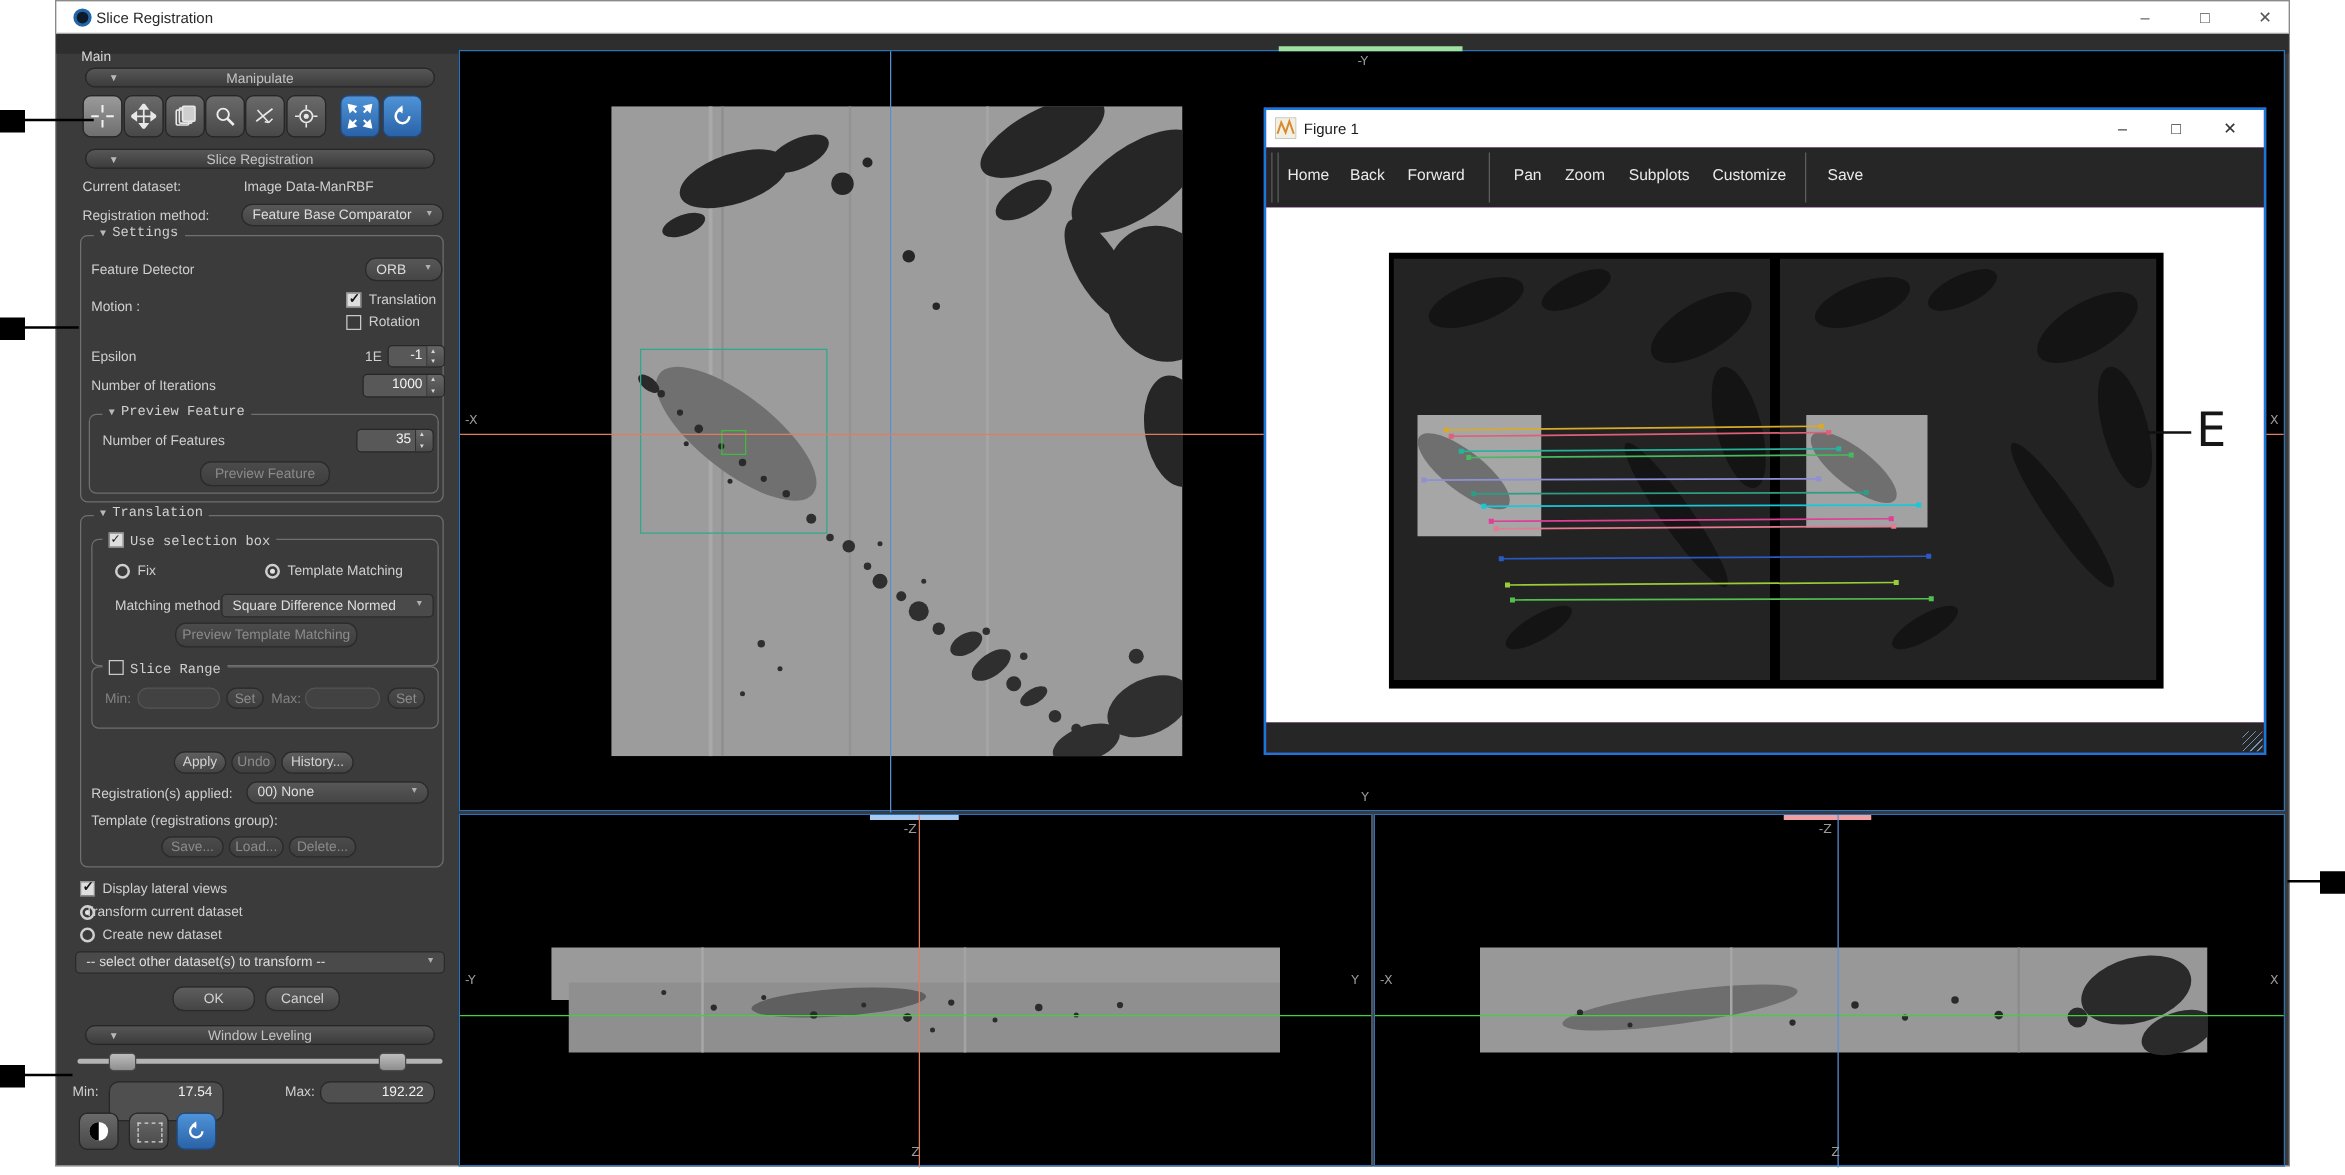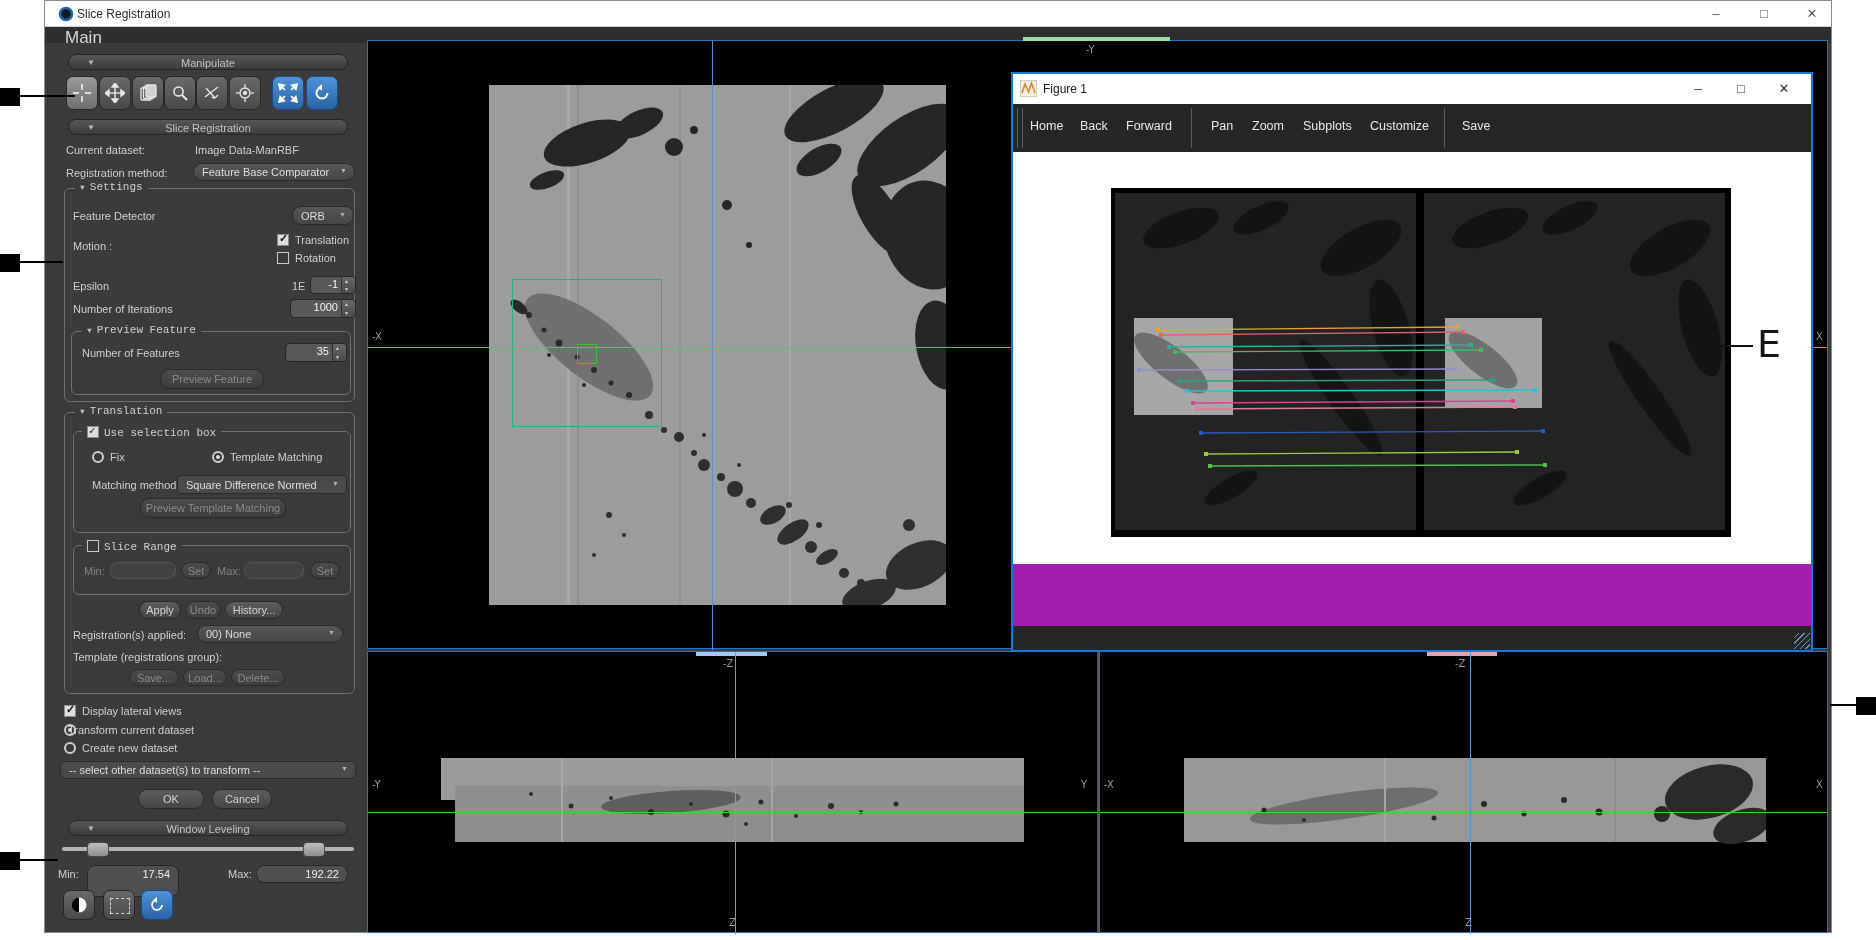--- a/index.html
+++ b/index.html
@@ -5,21 +5,21 @@
   html,body{margin:0;padding:0;background:#fff;}
   body{font-family:"Liberation Sans",sans-serif;}
   #root{position:relative;width:1876px;height:940px;background:#ffffff;overflow:hidden;}
   .abs{position:absolute;}
   
   .app{position:absolute;left:44px;top:0;width:1788px;height:933px;background:#3b3b3b;border:1px solid #8a8a8a;box-sizing:border-box;}
   .titlebar{position:absolute;left:0;top:0;width:100%;height:26px;background:#ffffff;border-bottom:1px solid #d0d0d0;box-sizing:border-box;}
   .titlebar .title{position:absolute;left:32px;top:6px;font-size:12px;color:#2a2a2a;}
   .winbtn{position:absolute;top:3px;width:26px;height:19px;color:#555;font-size:13px;text-align:center;line-height:19px;}
   .menubar{position:absolute;left:0;top:26px;width:100%;height:16px;background:#2e2e2e;}
-  .menubar .menu{position:absolute;left:20px;top:1px;font-size:17px;color:#d8d8d8;}
+  .menubar .menu{position:absolute;left:20px;top:13px;font-size:11px;color:#d8d8d8;}
   
   .sb-label{position:absolute;font-size:11px;color:#cfcfcf;white-space:nowrap;}
   .sb-label.dim{color:#828282;}
   .hdrbar{position:absolute;height:16px;background:linear-gradient(#565656,#3c3c3c);border:1px solid #262626;border-radius:9px;color:#c3c3c3;font-size:11px;text-align:center;line-height:16px;box-sizing:border-box;}
   .hdrbar .tri{position:absolute;left:18px;top:0;font-size:8px;color:#b9b9b9;}
   .fieldset{position:absolute;border:1px solid #6f6f6f;border-radius:6px;box-sizing:border-box;}
   .legend{position:absolute;top:-8px;background:#3b3b3b;padding:0 5px;font-size:11px;color:#cfcfcf;white-space:nowrap;font-family:Liberation Mono, monospace;}
   .legend .tri{font-size:8px;color:#b9b9b9;margin-right:5px;}
   .btn{position:absolute;background:linear-gradient(#5e5e5e,#444444);border:1px solid #2a2a2a;border-radius:9px;color:#d2d2d2;font-size:11px;text-align:center;box-sizing:border-box;}
   .btn.disabled{color:#8b8b8b;background:linear-gradient(#4b4b4b,#3e3e3e);}
@@ -38,21 +38,21 @@
   .radio.selected::after{content:"";position:absolute;left:2px;top:2px;width:4px;height:4px;border-radius:50%;background:#e2e2e2;}
   .toolbtn{position:absolute;width:32px;height:34px;background:linear-gradient(#6a6a6a,#484848);border:1px solid #262626;border-radius:7px;box-sizing:border-box;}
   .toolbtn.active{background:linear-gradient(#9a9a9a,#6f6f6f);}
   .toolbtn.blue{background:linear-gradient(#4f93d8,#2a62a6);border-color:#1c4a82;}
   .toolbtn svg{position:absolute;left:50%;top:50%;transform:translate(-50%,-50%);}
   
   .viewer{position:absolute;background:#000;border:1px solid #2b72b8;box-sizing:border-box;}
   .viewer-label{position:absolute;color:#9b9b9b;font-size:10px;font-family:"DejaVu Sans",sans-serif;white-space:nowrap;z-index:5;}
   .xline{position:absolute;z-index:4;}
   
-  .figwin{position:absolute;left:1011px;top:72px;width:802px;height:580px;border:2px solid #1479d7;box-sizing:border-box;background:#a21caf;z-index:50;}
+  .figwin{position:absolute;left:1011px;top:86px;width:802px;height:518px;border:2px solid #1479d7;box-sizing:border-box;background:#a21caf;z-index:50;}
   .figtitle{position:absolute;left:0;top:0;right:0;height:30px;background:#ffffff;}
   .figtitle .t{position:absolute;left:30px;top:8px;font-size:12px;color:#1a1a1a;}
   .figbtn{position:absolute;top:4px;width:30px;height:22px;text-align:center;line-height:22px;font-size:13px;color:#333;}
   .figtoolbar{position:absolute;left:0;top:30px;right:0;height:48px;background:#262626;}
   .figtool{position:absolute;top:15px;font-size:12.5px;color:#eaeaea;}
   .figsep{position:absolute;top:4px;width:1px;height:40px;background:#5d5d5d;}
   .figgrip{position:absolute;left:4px;top:4px;width:4px;height:40px;border-left:1px solid #5d5d5d;border-right:1px solid #5d5d5d;}
   .figcanvas{position:absolute;left:0;top:78px;right:0;height:412px;background:#ffffff;}
   .figstatus{position:absolute;left:0;bottom:0;right:0;height:24px;background:#262626;}
   .figresize{position:absolute;right:1px;bottom:1px;width:16px;height:16px;background:repeating-linear-gradient(135deg,transparent 0 3px,#6f95ba 3px 4px);}
@@ -248,21 +248,21 @@
         <span class="sb-label" style="left:156px;top:19px">Template Matching</span>
 
         <span class="sb-label" style="left:18px;top:47px">Matching method</span>
         <div class="combo" style="left:103px;top:43px;width:170px;height:19px;line-height:18px;border-radius:4px;background:#4a4a4a">
           <span>Square Difference Normed</span>
           <span class="arrow">▼</span>
         </div>
         <div class="btn disabled" style="left:66px;top:66px;width:146px;height:20px;line-height:19px">Preview Template Matching</div>
       </div>
 
-      <div class="fieldset" style="left:8px;top:132px;width:278px;height:50px">
+      <div class="fieldset" style="left:8px;top:120px;width:278px;height:50px">
         <span class="legend" style="left:8px">
           <span class="checkbox" style="position:relative;display:inline-block;left:0;top:2px;margin-right:5px"></span><span>Slice Range</span>
         </span>
         <span class="sb-label dim" style="left:10px;top:19px">Min:</span>
         <div class="field disabled" style="left:36px;top:16px;width:66px;height:17px"></div>
         <div class="btn disabled" style="left:107px;top:16px;width:30px;height:17px;line-height:16px">Set</div>
         <span class="sb-label dim" style="left:143px;top:19px">Max:</span>
         <div class="field disabled" style="left:170px;top:16px;width:60px;height:17px"></div>
         <div class="btn disabled" style="left:236px;top:16px;width:30px;height:17px;line-height:16px">Set</div>
       </div>

